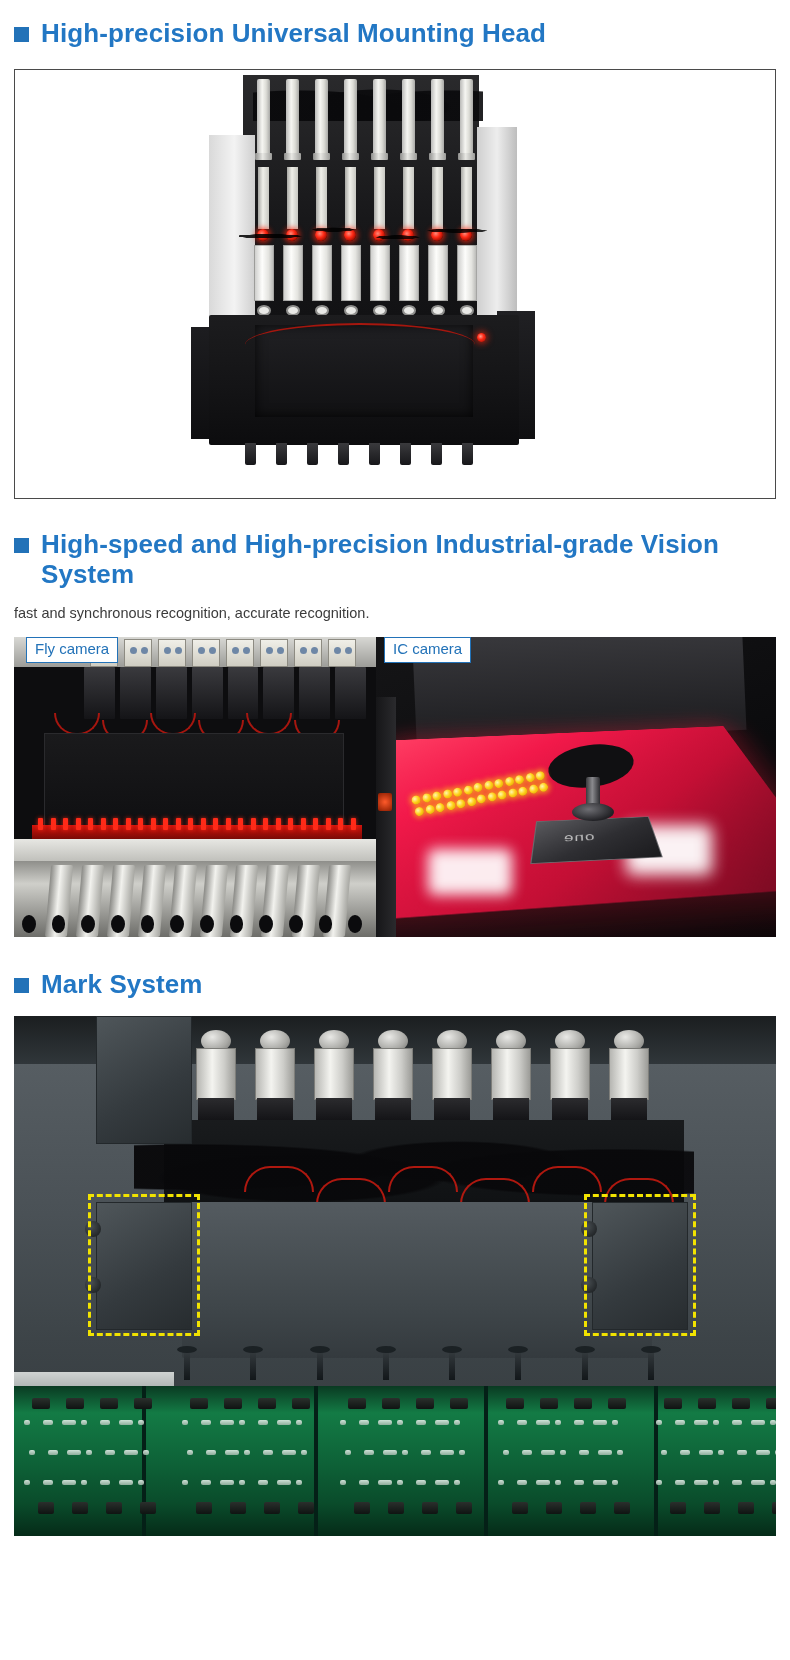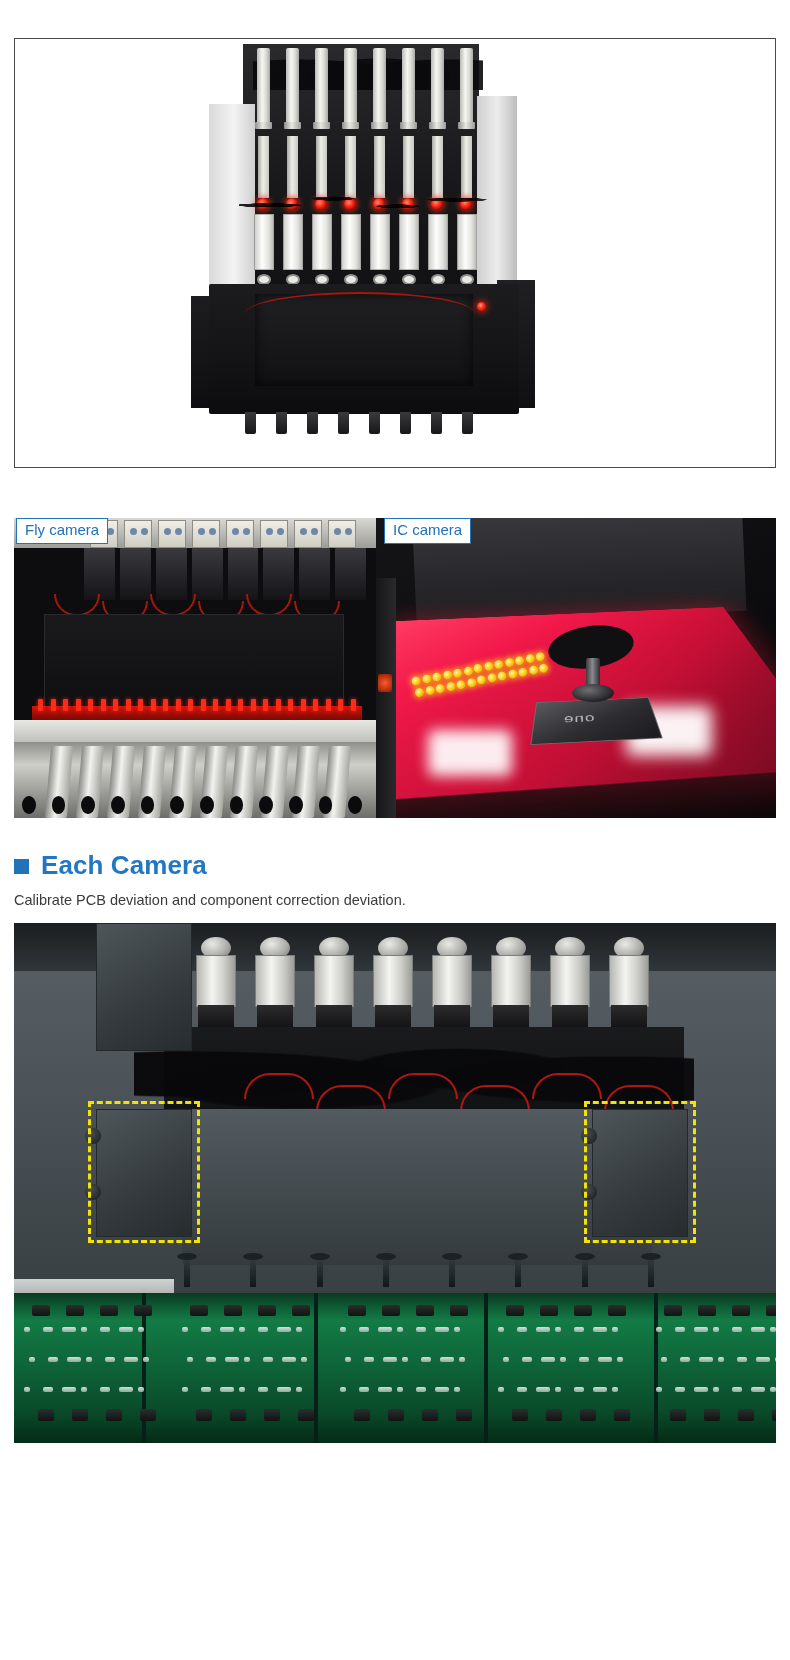--- a/index.html
+++ b/index.html
@@ -304,20 +304,24 @@
   .mk-pin:after { content:""; position:absolute; margin-left:-7px; width:20px; height:7px; border-radius:50%; background:#1b2124; }
   .mk-leftrail { position:absolute; left:0; top:356px; width:160px; height:34px; background: linear-gradient(180deg,#cfd3d2,#8a908f); }
   .mk-darkstrip { position:absolute; left:0; top:388px; width:100%; height:24px; background: linear-gradient(180deg,#14181a,#0a0d0e); }
 </style>
 </head>
 <body>
 
 <div class="page">
 
   <div style="height:18px"></div>
+  <div class="section-head">
+    <span class="bullet"></span>
+    <h2 class="section-title">High-precision Universal Mounting Head</h2>
+  </div>
   <div style="height:8px"></div>
 
   <div style="height:12px"></div>
 
   <div class="figure bordered" id="fig-head">
     <div class="stage">
       <div class="head-assembly">
         <div class="hd-backplate"></div>
         <div class="hd-topcables"></div>
         <div class="hd-leftpanel"></div>
@@ -412,21 +416,26 @@
             <span class="hd-tab"></span>
             <span class="hd-tab"></span>
             <span class="hd-tab"></span>
             <span class="hd-tab"></span>
           </div>
       </div>
     </div>
   </div>
 
   <div style="height:30px"></div>
+  <div class="section-head">
+    <span class="bullet"></span>
+    <h2 class="section-title">High-speed and High-precision Industrial-grade Vision System</h2>
+  </div>
   <div style="height:10px"></div>
+  <p class="section-desc">fast and synchronous recognition, accurate recognition.</p>
 
   <div style="height:10px"></div>
 
   <div class="figure" id="fig-vision">
 
     <div class="vis-left">
       <div class="fly-top"></div>
       <div class="fly-heads" id="fly-heads">
           <span class="fly-head"></span>
           <span class="fly-head"></span>
@@ -505,21 +514,21 @@
           <span class="fly-hole"></span>
           <span class="fly-hole"></span>
           <span class="fly-hole"></span>
           <span class="fly-hole"></span>
           <span class="fly-hole"></span>
           <span class="fly-hole"></span>
           <span class="fly-hole"></span>
           <span class="fly-hole"></span>
           <span class="fly-hole"></span>
         </div>
-      <span class="photo-label" style="left:2px;top:0px;">Fly camera</span>
+      <span class="photo-label" style="left:12px;top:0px;">Fly camera</span>
     </div>
 
     <div class="vis-right">
       <div class="ic-bg"></div>
       <div class="ic-hood"></div>
       <div class="ic-stage"></div>
       <div class="ic-glow-l"></div>
       <div class="ic-glow-r"></div>
       <div class="ic-darkblob"></div>
       <div class="ic-ledbar" id="ic-ledbar">
@@ -559,24 +568,23 @@
       </div>
       <div class="ic-leftstrip"></div>
       <span class="photo-label" style="left:8px;top:0px;">IC camera</span>
     </div>
 
   </div>
 
   <div style="height:32px"></div>
   <div class="section-head">
     <span class="bullet"></span>
-    <h2 class="section-title">Each Camera</h2>
+    <h2 class="section-title">Mark System</h2>
   </div>
   <div style="height:6px"></div>
-  <p class="section-desc">Calibrate PCB deviation and component correction deviation.</p>
 
   <div style="height:10px"></div>
 
   <div class="figure" id="fig-mark">
     <div class="mk-bg"></div>
     <div class="mk-toprail"></div>
     <div class="mk-nozzles" id="mk-nozzles">
         <div class="mk-nozzle">
           <span class="cap"></span>
           <span class="tube"></span>

